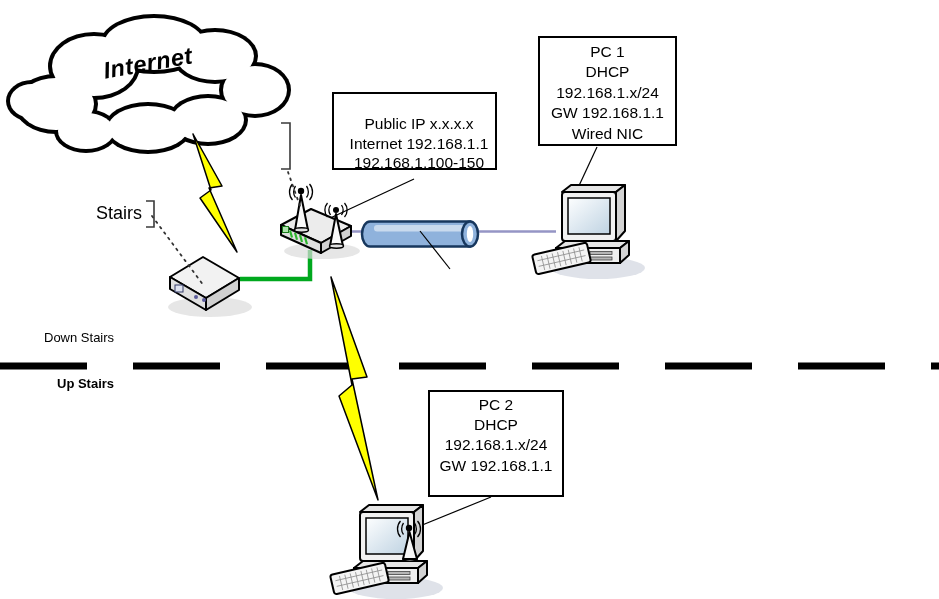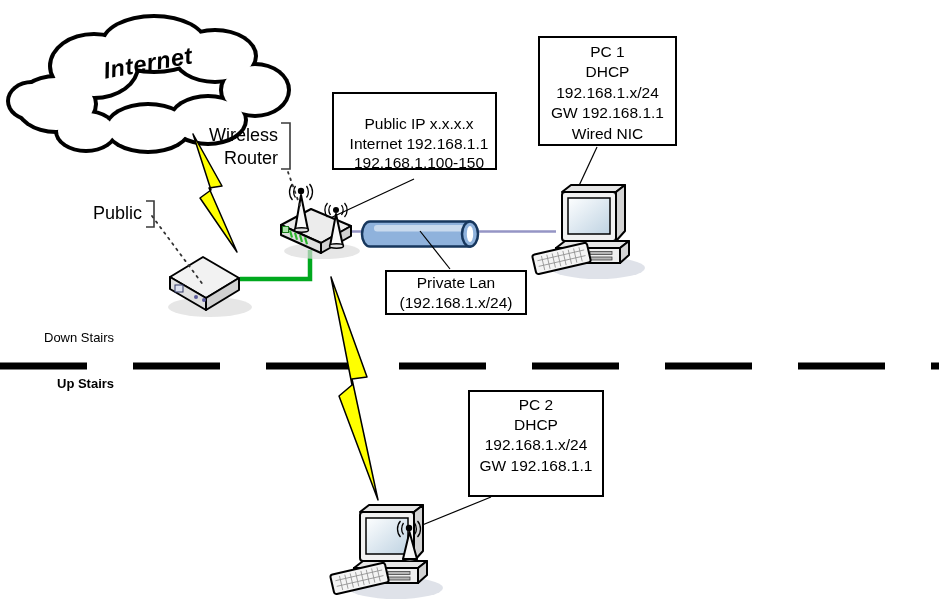--- a/index.html
+++ b/index.html
@@ -144,49 +144,41 @@
         <path d="M70.5,19 C66.5,23.5 66.5,30.5 70.5,35 M73.5,21 C71,24.5 71,29.5 73.5,32.5 M87.5,19 C91.5,23.5 91.5,30.5 87.5,35 M84.5,21 C87,24.5 87,29.5 84.5,32.5" stroke="#000" stroke-width="1.3" fill="none"></path>
       </g>
     </g>
 
     <path d="M146,201 L154,201 L154,227 L146,227" fill="none" stroke="#3a3a3a" stroke-width="1.6"></path>
     <path d="M281,123 L290,123 L290,169 L281,169" fill="none" stroke="#3a3a3a" stroke-width="1.6"></path>
   </svg>
 
   <div class="internet">Internet</div>
 
-  <div class="label lbl-bracketed" style="left:60px;top:202px;width:82px;line-height:22px;">Public</div>
+  <div class="label lbl-bracketed" style="left:60px;top:202px;width:82px;line-height:22px;">Stairs</div>
 
-  <div class="label lbl-bracketed" style="left:198px;top:124px;width:80px;line-height:23px;">
-    <div class="bl">Wireless</div>
-    <div class="bl">Router</div>
-  </div>
 
   <div class="label stairs" style="left:44px;top:330px;">Down Stairs</div>
   <div class="label stairs" style="left:57px;top:376px;font-weight:bold;">Up Stairs</div>
 
   <div class="infobox" style="left:332px;top:92px;width:165px;height:78px;padding:20px 0 0 9px;line-height:19.5px;text-align:center;">
     <div class="bl">Public IP x.x.x.x</div>
     <div class="bl">Internet 192.168.1.1</div>
     <div class="bl">192.168.1.100-150</div>
   </div>
 
   <div class="infobox center" style="left:538px;top:36px;width:139px;height:110px;padding-top:4px;line-height:20.4px;">
     <div class="bl">PC 1</div>
     <div class="bl">DHCP</div>
     <div class="bl">192.168.1.x/24</div>
     <div class="bl">GW 192.168.1.1</div>
     <div class="bl">Wired NIC</div>
   </div>
 
-  <div class="infobox center" style="left:385px;top:270px;width:142px;height:45px;padding-top:1px;line-height:20px;">
-    <div class="bl">Private Lan</div>
-    <div class="bl">(192.168.1.x/24)</div>
-  </div>
 
-  <div class="infobox center" style="left:428px;top:390px;width:136px;height:107px;padding-top:3px;line-height:20.2px;margin-left:40px;">
+  <div class="infobox center" style="left:428px;top:390px;width:136px;height:107px;padding-top:3px;line-height:20.2px;">
     <div class="bl">PC 2</div>
     <div class="bl">DHCP</div>
     <div class="bl">192.168.1.x/24</div>
     <div class="bl">GW 192.168.1.1</div>
   </div>
 
 </div>
 
 </body></html>

